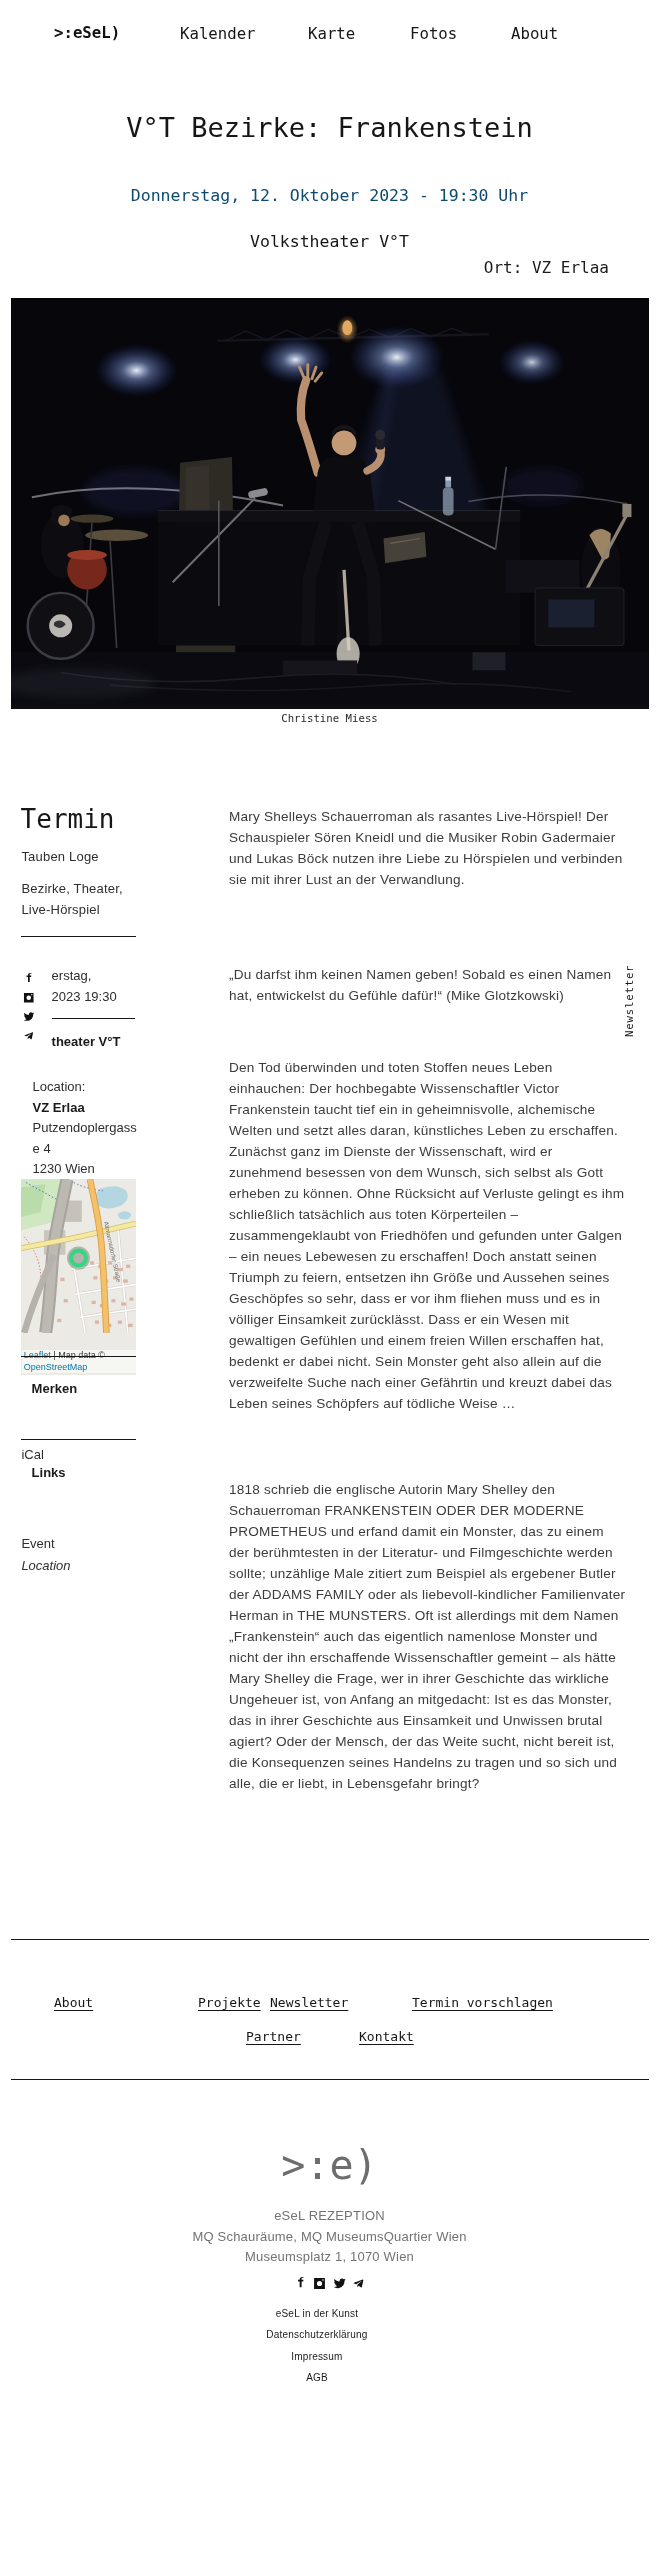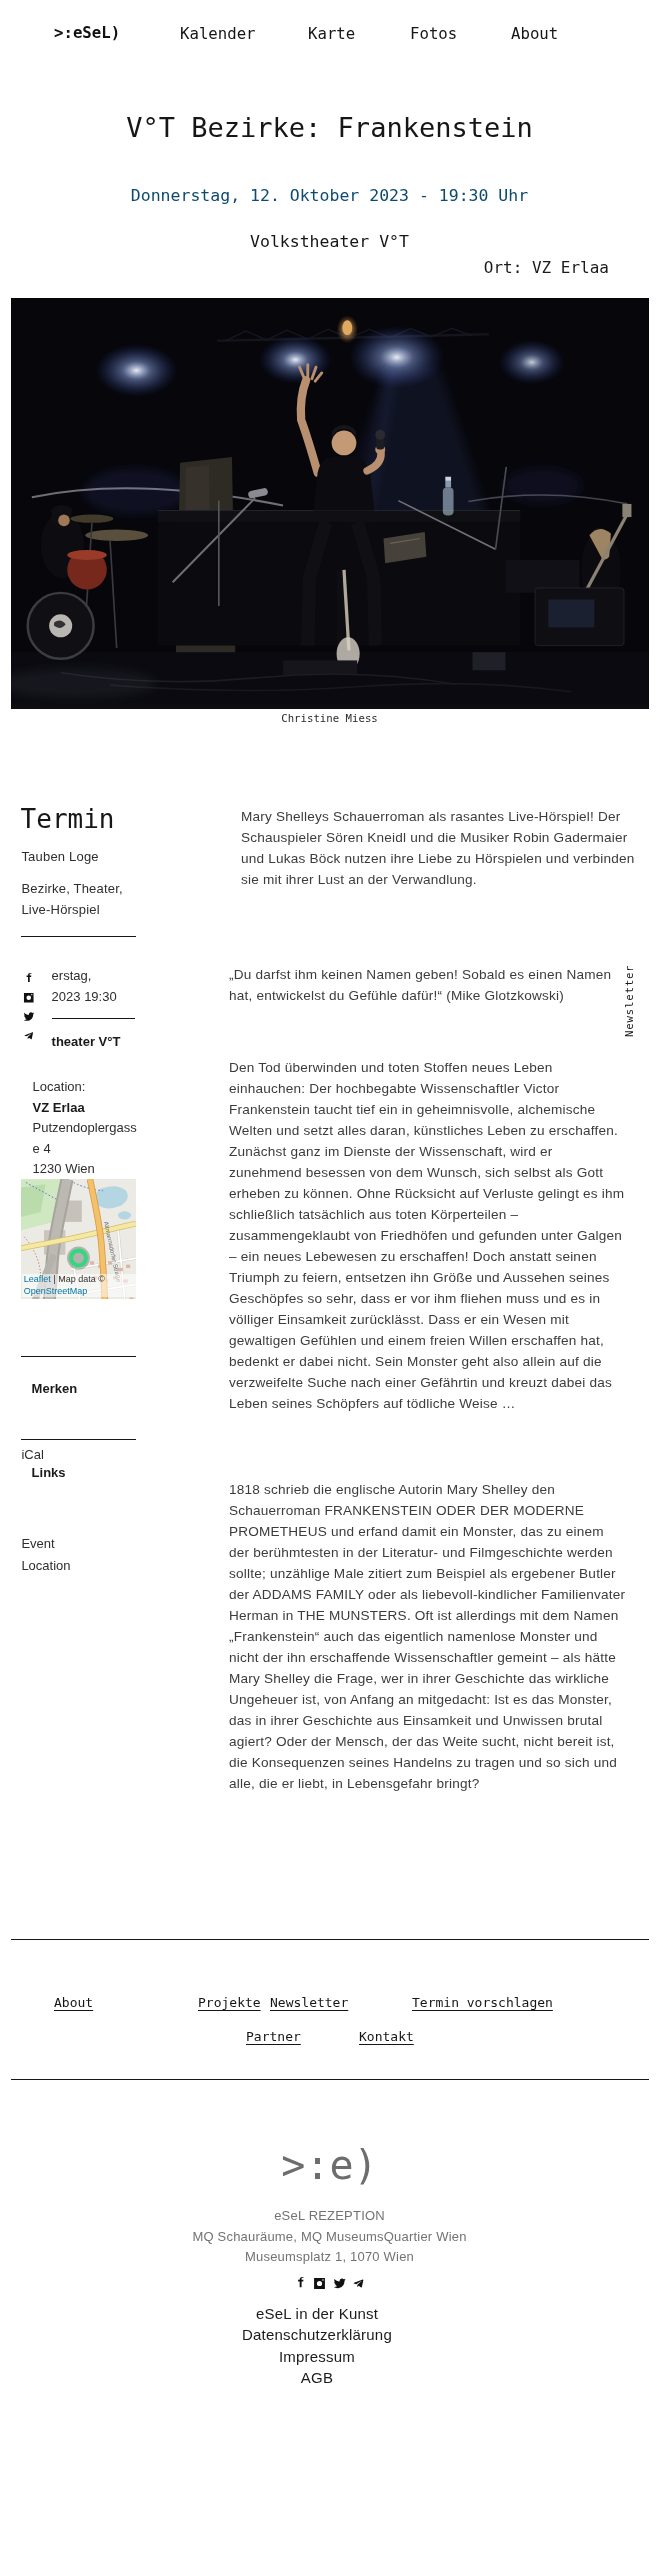--- a/index.html
+++ b/index.html
@@ -40,34 +40,34 @@
              color:#2e2e2e; letter-spacing:0.2px; }
   .sb-hr { position:absolute; left:0; width:115px; border-top:0.8px solid #161616; }
   .hr1 { top:130px; } .hr3 { top:550px; } .hr4 { top:633px; }
   .sb-hr2 { position:absolute; left:31px; top:212px; width:83px; border-top:0.8px solid #161616; }
   .sb-icons { position:absolute; left:2.5px; top:167px; display:flex; flex-direction:column; gap:7.4px; }
   .sb-icons .sicon { width:11.5px; height:11.5px; cursor:pointer; }
   .sb-date { position:absolute; left:31px; top:160px; font-size:13px; line-height:20.6px; color:#2e2e2e; }
   .sb-venueclip { position:absolute; left:31px; top:228px; font-size:13px; font-weight:bold; color:#1a1a1a; }
   .sb-loc { position:absolute; left:12px; top:271px; font-size:13px; line-height:20.6px; color:#2e2e2e; }
   .sb-loc .b { font-weight:bold; color:#1a1a1a; }
-  .sb-map { position:absolute; left:0; top:373px; width:115px; height:120px; overflow:hidden; cursor:grab; background:#eceae4; }
+  .sb-map { position:absolute; left:0; top:373px; width:115px; height:196px; overflow:hidden; cursor:grab; background:#eceae4; }
   .map-attr { position:absolute; left:1.6px; bottom:1.6px; font-size:9px; line-height:11.5px; color:#333;
               background:rgba(255,255,255,.55); padding:0 2.5px 0 1.6px; }
   .map-attr a { color:#0078a8; text-decoration:none; cursor:pointer; }
   .sb-bold { position:absolute; left:11px; font-size:13px; font-weight:bold; color:#1a1a1a; }
   .merken { top:575px; } .linkslbl { top:659px; }
   .sb-link { position:absolute; left:0.8px; font-size:13px; color:#2e2e2e; cursor:pointer;margin-top:36px; }
-  .ical { top:605px; } .event { top:694px; } .loclink { top:716px; }
+  .ical { top:605px; } .event { top:694px; } .loclink { top:716px;font-style:italic; }
 
   
   .article { position:absolute; left:229px; top:806px; width:397px; }
   .article p { position:absolute; left:0; width:397px; font-size:13.6px; line-height:21px;
                color:#3c3c3c; letter-spacing:0.2px; }
-  .article .p0 { top:0;margin-left:12px; } .article .p1 { top:158px; } .article .p2 { top:251px; } .article .p3 { top:673px; }
+  .article .p0 { top:0; } .article .p1 { top:158px; } .article .p2 { top:251px; } .article .p3 { top:673px; }
 
   
   .newsletter-tab { position:absolute; left:623px; top:966px; height:71px;
                     writing-mode:vertical-rl; transform:rotate(180deg);
                     font-family:"DejaVu Sans Mono", monospace; font-size:10.7px; letter-spacing:0.8px;
                     color:#161616; cursor:pointer; }
 
   
   .rule { position:absolute; left:10.7px; width:638px; border-top:0.8px solid #161616; }
   .rule1 { top:1939px; } .rule2 { top:2079px; }
@@ -79,21 +79,21 @@
 
   
   .footer-logo { position:absolute; left:0; top:2142px; width:659px; text-align:center;
                  font-family:"DejaVu Sans Mono", monospace; font-size:40px; color:#6d6d6d; cursor:pointer; }
   .footer-addr { position:absolute; left:0; top:2206px; width:659px; text-align:center;
                  font-size:13px; line-height:20.6px; color:#737373; letter-spacing:0.2px; }
   .footer-icons { position:absolute; left:0; top:2277px; width:659px; display:flex;
                   justify-content:center; gap:6.6px; }
   .footer-icons .sicon { width:13px; height:13px; cursor:pointer; }
   .footer-links { position:absolute; left:0; top:2303px; width:634px; text-align:center;
-                  font-size:15px; line-height:21.4px; color:#1c1c1c; letter-spacing:0.2px; }
+                  font-size:10px; line-height:21.4px; color:#1c1c1c; letter-spacing:0.2px; }
   .footer-links div { cursor:pointer; }
 </style>
 </head>
 <body>
 
 <div class="page">
 
   <div class="nav-logo">&gt;:eSeL)</div>
   <div class="nav-item n0">Kalender</div>
   <div class="nav-item n1">Karte</div>

